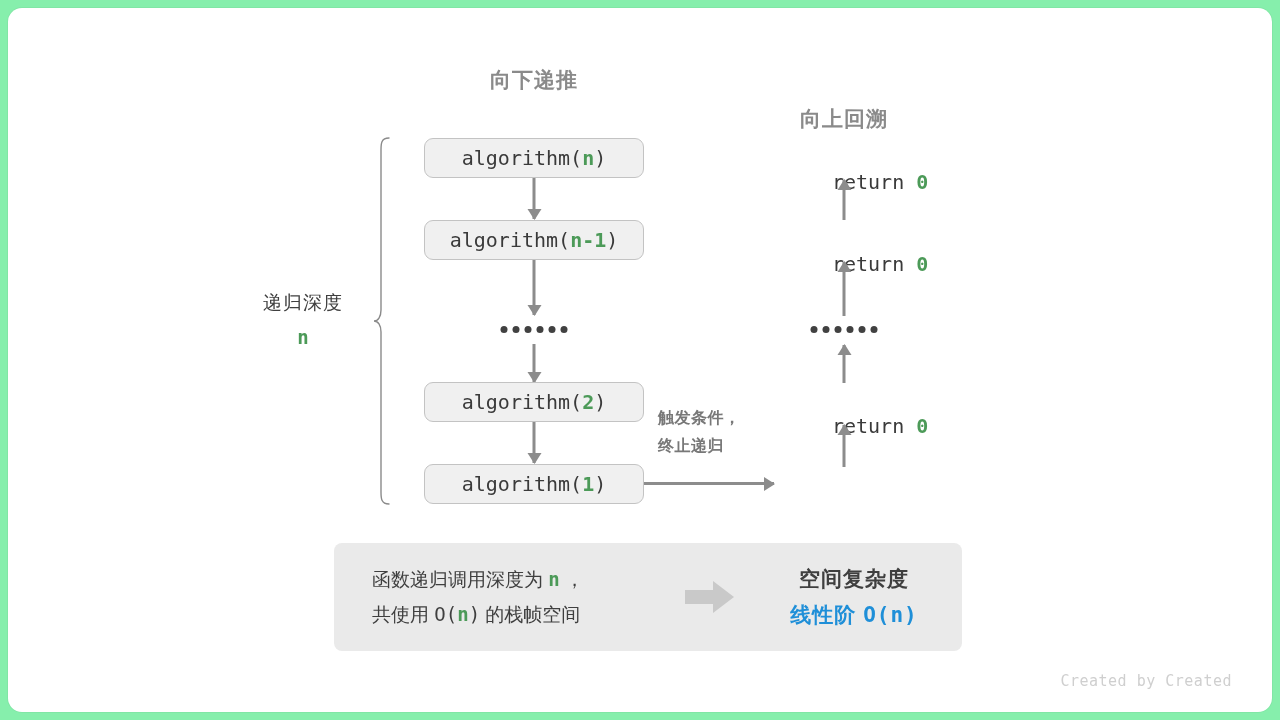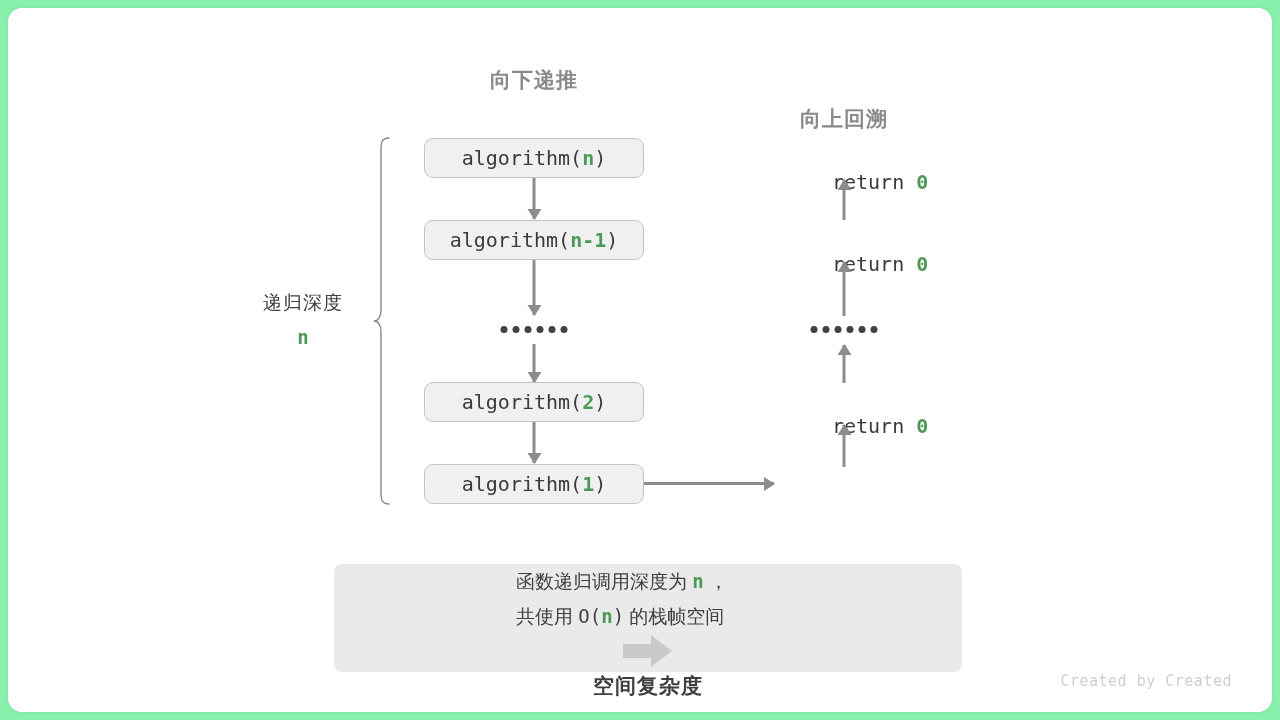--- a/index.html
+++ b/index.html
@@ -198,28 +198,27 @@
     line-height: 28px;
     letter-spacing: 0.5px;
     white-space: nowrap;
   }
   #term-label span { display: block; }
 
   
   #summary {
     position: absolute;
     left: 326px;
-    top: 556px;
+    top: 535px;
     width: 628px;
     height: 108px;
     background: #eaeaea;
     border-radius: 8px;
     display: flex;
     align-items: center;
-    flex-direction: column;
   }
   #summary-left {
     width: 340px;
     padding-left: 38px;
     box-sizing: border-box;
     font-size: 19px;
     color: #3f3f3f;
     line-height: 34px;
     white-space: nowrap;
   }
@@ -319,20 +318,24 @@
     <div class="call-box" style="top:374px">
       <span>algorithm(</span><span class="arg">2</span><span>)</span>
     </div>
     <div class="v-arrow" style="top:414px; height:41px"></div>
 
     <div class="call-box" style="top:456px">
       <span>algorithm(</span><span class="arg">1</span><span>)</span>
     </div>
 
     <div id="term-arrow"></div>
+    <div id="term-label">
+      <span>触发条件，</span>
+      <span>终止递归</span>
+    </div>
 
     <div class="ret" style="top:138px">
       <span>return </span><span class="zero">0</span>
     </div>
     <div class="v-arrow-up" style="top:172px; height:40px"></div>
 
     <div class="ret" style="top:220px">
       <span>return </span><span class="zero">0</span>
     </div>
     <div class="v-arrow-up" style="top:254px; height:54px"></div>
@@ -358,19 +361,20 @@
         <span class="line"><span>函数递归调用深度为 </span><span class="var">n</span><span> ，</span></span>
         <span class="line"><span>共使用 </span><span class="mono">O(</span><span class="var">n</span><span class="mono">)</span><span> 的栈帧空间</span></span>
       </div>
       <div id="summary-arrow">
         <svg width="50" height="34" viewBox="0 0 50 34" xmlns="http://www.w3.org/2000/svg" aria-hidden="true">
           <path d="M 0 10 L 28 10 L 28 1 L 49 17 L 28 33 L 28 24 L 0 24 Z" fill="#c9c9c9"></path>
         </svg>
       </div>
       <div id="summary-right">
         <span class="title">空间复杂度</span>
+        <span class="value"><span>线性阶 </span><span class="mono">O(n)</span></span>
       </div>
     </div>
 
     <div id="credit">Created by Created</div>
 
   </div>
 </div>
 
 </body></html>

